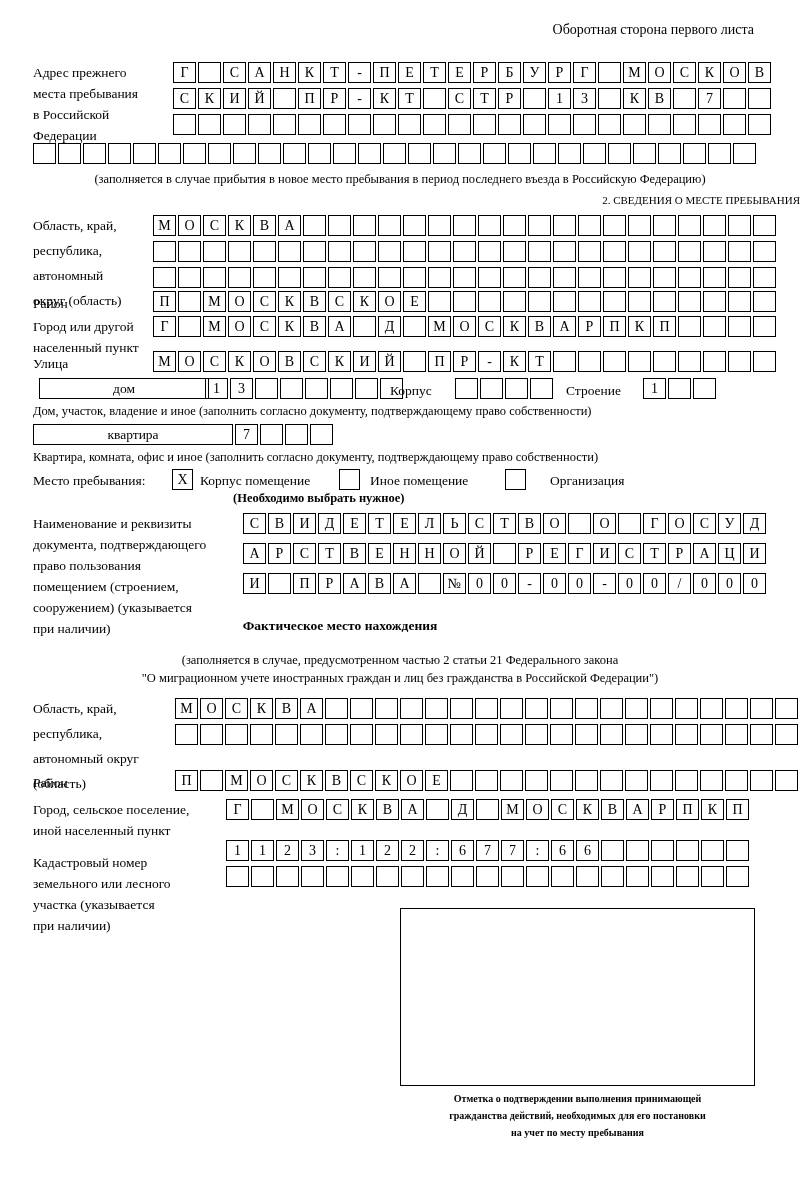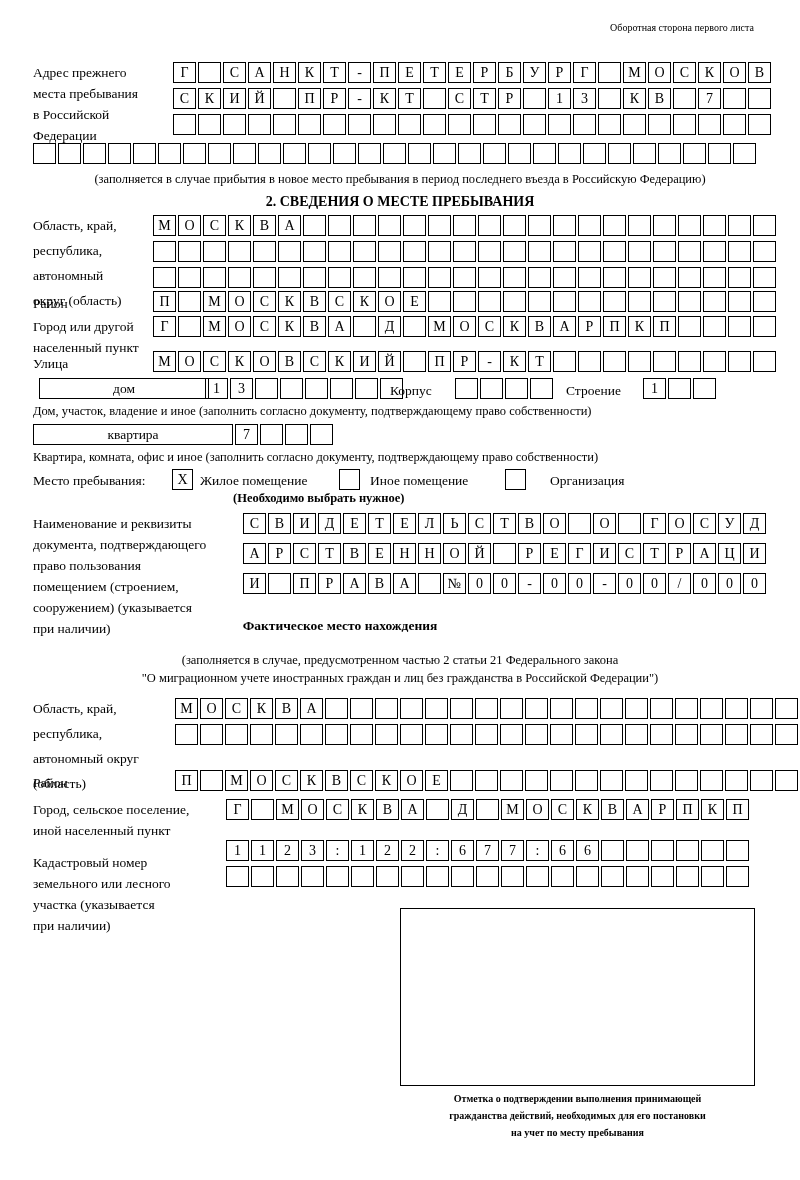--- a/index.html
+++ b/index.html
@@ -16,21 +16,21 @@
     width: 800px;
     height: 1180px;
     margin: 0 auto;
     background: #fff;
     overflow: hidden;
   }
   .hdr-right {
     position: absolute;
     top: 22px;
     right: 46px;
-    font-size: 10px;
+    font-size: 14px;
   }
   .lbl {
     font-size: 13.5px;
     line-height: 21px;
   }
   .cells {
     display: flex;
   }
   .cell {
     width: 23px;
@@ -41,23 +41,23 @@
     text-align: center;
     font-size: 14px;
     line-height: 19px;
     font-family: "Liberation Serif", serif;
   }
   .note {
     font-size: 12.5px;
     text-align: center;
   }
   .section-title {
-    font-size: 14px;
-    font-weight: bold;
-    text-align: center;
+    font-size: 11px;
+    font-weight: normal;
+    text-align: right;
   }
   .sub-title {
     font-size: 13.5px;
     font-weight: bold;
     text-align: center;
   }
   .box-line {
     border: 1px solid #000;
     box-sizing: border-box;
     height: 21px;
@@ -432,21 +432,21 @@
     <div class="cell">7</div>
     <div class="cell"></div>
     <div class="cell"></div>
     <div class="cell"></div>
   </div>
 
   <div class="abs smalltext" style="left:33px; top:450px;">Квартира, комната, офис и иное (заполнить согласно документу, подтверждающему право собственности)</div>
 
   <div class="abs lbl" style="left:33px; top:470px;">Место пребывания:</div>
   <div class="abs checkbox" style="left:172px; top:469px;">X</div>
-  <div class="abs lbl" style="left:200px; top:470px;">Жилое помещение</div>
+  <div class="abs lbl" style="left:200px; top:470px;">Корпус помещение</div>
   <div class="abs checkbox" style="left:339px; top:469px;"></div>
   <div class="abs lbl" style="left:370px; top:470px;">Иное помещение</div>
   <div class="abs checkbox" style="left:505px; top:469px;"></div>
   <div class="abs lbl" style="left:550px; top:470px;">Организация</div>
   <div class="abs smalltext" style="left:233px; top:491px;font-weight:bold;">(Необходимо выбрать нужное)</div>
 
   <div class="abs" style="left:33px; top:513px; width:210px;">
     <div class="lbl">Наименование и реквизиты</div>
     <div class="lbl">документа, подтверждающего</div>
     <div class="lbl">право пользования</div>

